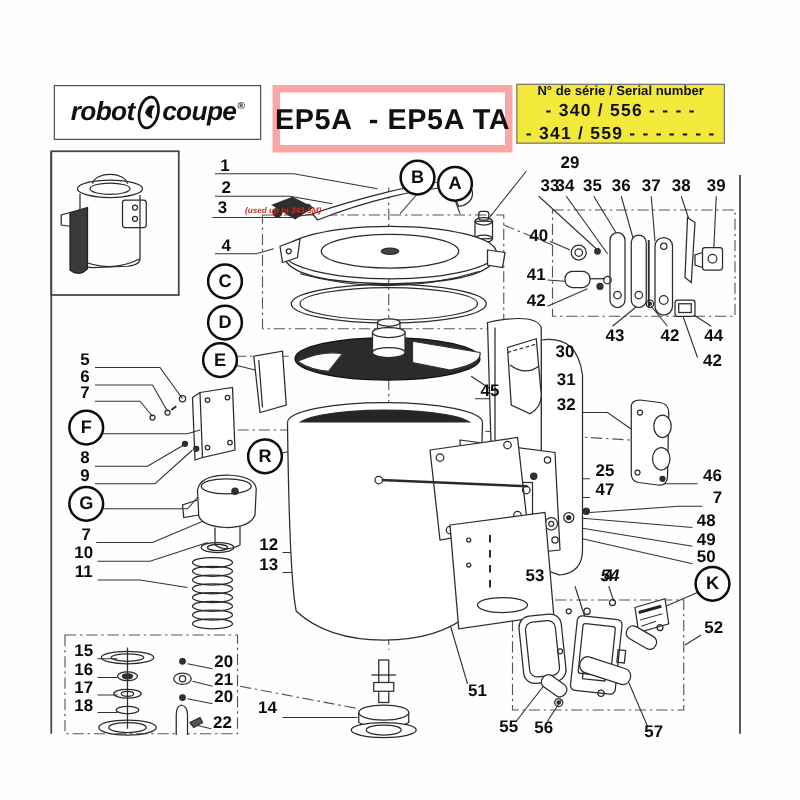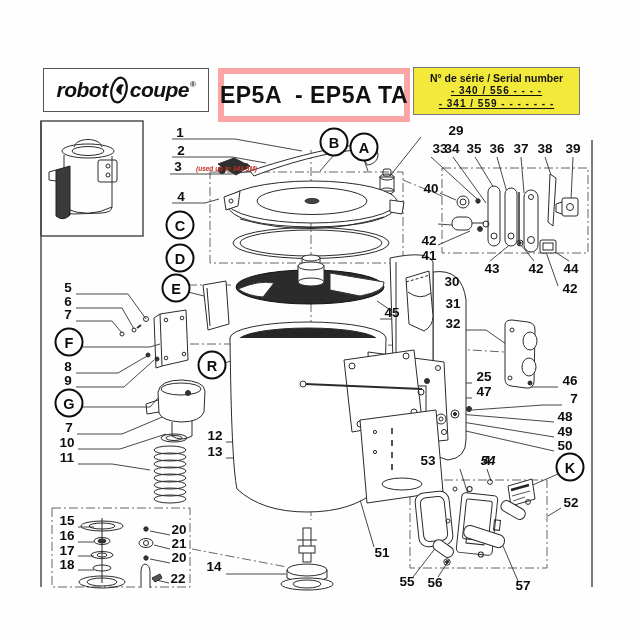--- a/index.html
+++ b/index.html
@@ -8,21 +8,21 @@
   
   .hbox{position:absolute;display:flex;align-items:center;justify-content:center;background:#fff;}
   #logo-box{left:43px;top:68px;width:164px;height:42px;border:1.5px solid #555;align-items:center;}
   #model-box{left:218px;top:68px;width:180px;height:42px;border:6px solid #fca5a5;}
   #serial-box{left:413px;top:67px;width:165px;height:46px;border:1.5px solid #777;
               background:#f2e93a;flex-direction:column;line-height:1.25;}
   .logo-wrap{display:flex;align-items:center;font-style:italic;font-weight:bold;font-size:21px;letter-spacing:-0.5px;}
   .logo-wrap sup{font-size:8px;font-style:normal;margin-left:1px;align-self:flex-start;margin-top:4px;}
   #model-box .model-text{font-weight:bold;font-size:23px;white-space:pre;letter-spacing:0.5px;}
   #serial-box .st{font-weight:bold;font-size:10.5px;}
-  #serial-box .sl{font-weight:bold;font-size:10px;letter-spacing:1px;text-decoration:underline;}
+  #serial-box .sl{font-weight:bold;font-size:14px;letter-spacing:1px;}
   
   #draw-layer{position:absolute;left:0;top:0;width:640px;height:640px;}
   #labels-layer{position:absolute;left:0;top:0;width:640px;height:640px;pointer-events:none;}
   .plabel{position:absolute;transform:translate(-50%,-55%);font-weight:bold;font-size:13.5px;color:#0d0d0d;}
   .callout{position:absolute;transform:translate(-50%,-50%);width:25px;height:25px;border:2px solid #0d0d0d;
            border-radius:50%;display:flex;align-items:center;justify-content:center;
            font-weight:bold;font-size:14.5px;background:#fff;color:#0d0d0d;}
   #note-3{position:absolute;left:196px;top:165px;font-size:6.5px;font-style:italic;color:#c53122;
           font-weight:bold;white-space:nowrap;}
 </style>
@@ -336,21 +336,21 @@
       <div class="plabel" style="left: 181px; top: 197px;">4</div>
       <div class="plabel" style="left: 430px; top: 131px; margin-left: 26px;">29</div>
       <div class="plabel" style="left: 440px; top: 149px;">33</div>
       <div class="plabel" style="left: 452px; top: 149px;">34</div>
       <div class="plabel" style="left: 474px; top: 149px;">35</div>
       <div class="plabel" style="left: 497px; top: 149px;">36</div>
       <div class="plabel" style="left: 521px; top: 149px;">37</div>
       <div class="plabel" style="left: 545px; top: 149px;">38</div>
       <div class="plabel" style="left: 573px; top: 149px;">39</div>
       <div class="plabel" style="left: 431px; top: 189px;">40</div>
-      <div class="plabel" style="left: 429px; top: 220px; margin-top: 36px;">41</div>
+      <div class="plabel" style="left: 429px; top: 220px;">41</div>
       <div class="plabel" style="left: 429px; top: 241px;">42</div>
       <div class="plabel" style="left: 492px; top: 269px;">43</div>
       <div class="plabel" style="left: 536px; top: 269px;">42</div>
       <div class="plabel" style="left: 571px; top: 269px;">44</div>
       <div class="plabel" style="left: 570px; top: 289px;">42</div>
       <div class="plabel" style="left: 452px; top: 282px;">30</div>
       <div class="plabel" style="left: 453px; top: 304px;">31</div>
       <div class="plabel" style="left: 453px; top: 324px;">32</div>
       <div class="plabel" style="left: 392px; top: 313px;">45</div>
       <div class="plabel" style="left: 68px; top: 288px;">5</div>

